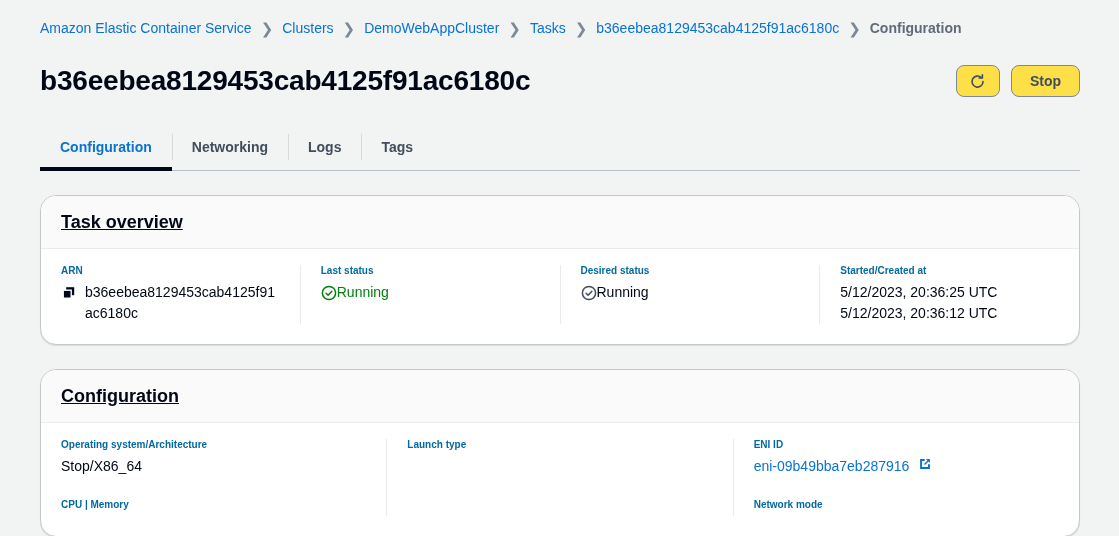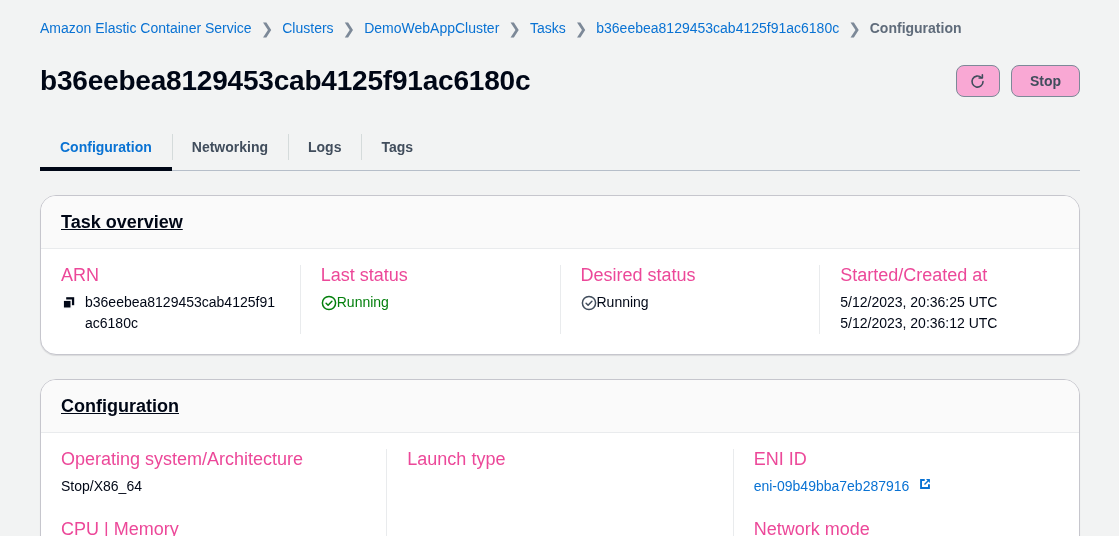--- a/index.html
+++ b/index.html
@@ -54,21 +54,21 @@
     font-weight: bold;
     letter-spacing: -0.2px;
     color: #000716;
   }
   .header-actions {
     display: flex;
     align-items: center;
     gap: 11px;
   }
   .btn {
-    background: #f9a8d4;
+    background: #fde047;
     border: 1px solid #7d8998;
     border-radius: 8px;
     color: #414d5c;
     font-family: inherit;
     font-size: 14px;
     font-weight: bold;
     height: 32px;
     padding: 0 18px;
     display: inline-flex;
     align-items: center;
@@ -150,23 +150,24 @@
     padding: 0 20px;
     min-width: 0;
   }
   .col + .col {
     border-left: 1px solid #e9ebed;
   }
   .field + .field {
     margin-top: 22px;
   }
   .field-label {
-    font-size: 18px;
-    color: #ec4899;
+    font-size: 10px;
+    color: #0369a1;
     margin-bottom: 6px;
+    font-weight: bold;
   }
   .field-value {
     font-size: 14px;
     color: #000716;
     line-height: 21px;
   }
   .value-row {
     display: flex;
     align-items: flex-start;
     gap: 8px;

